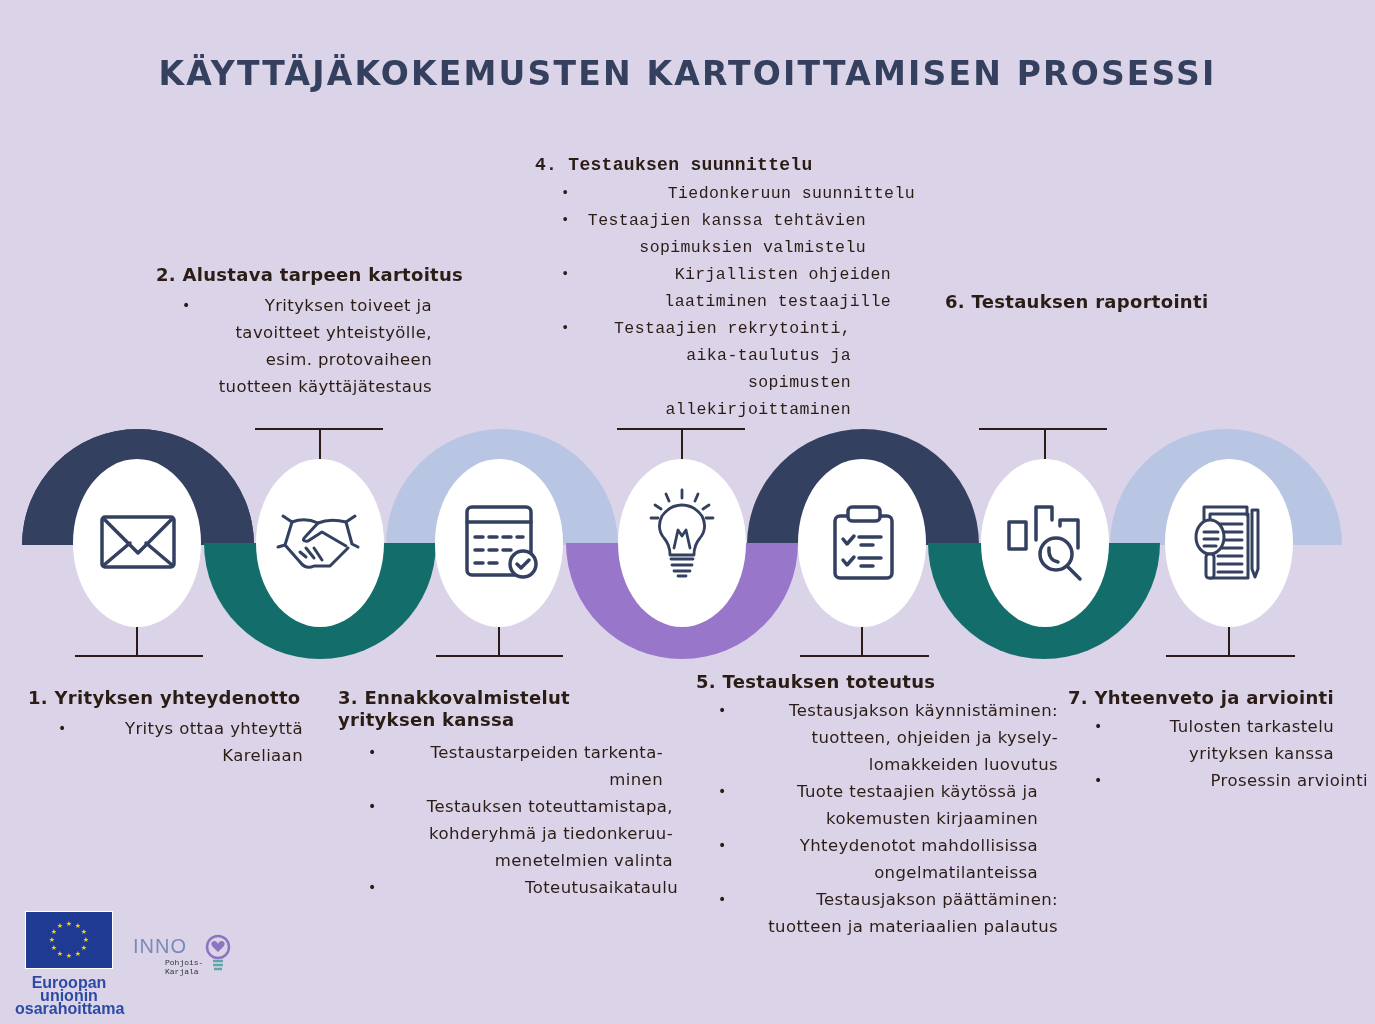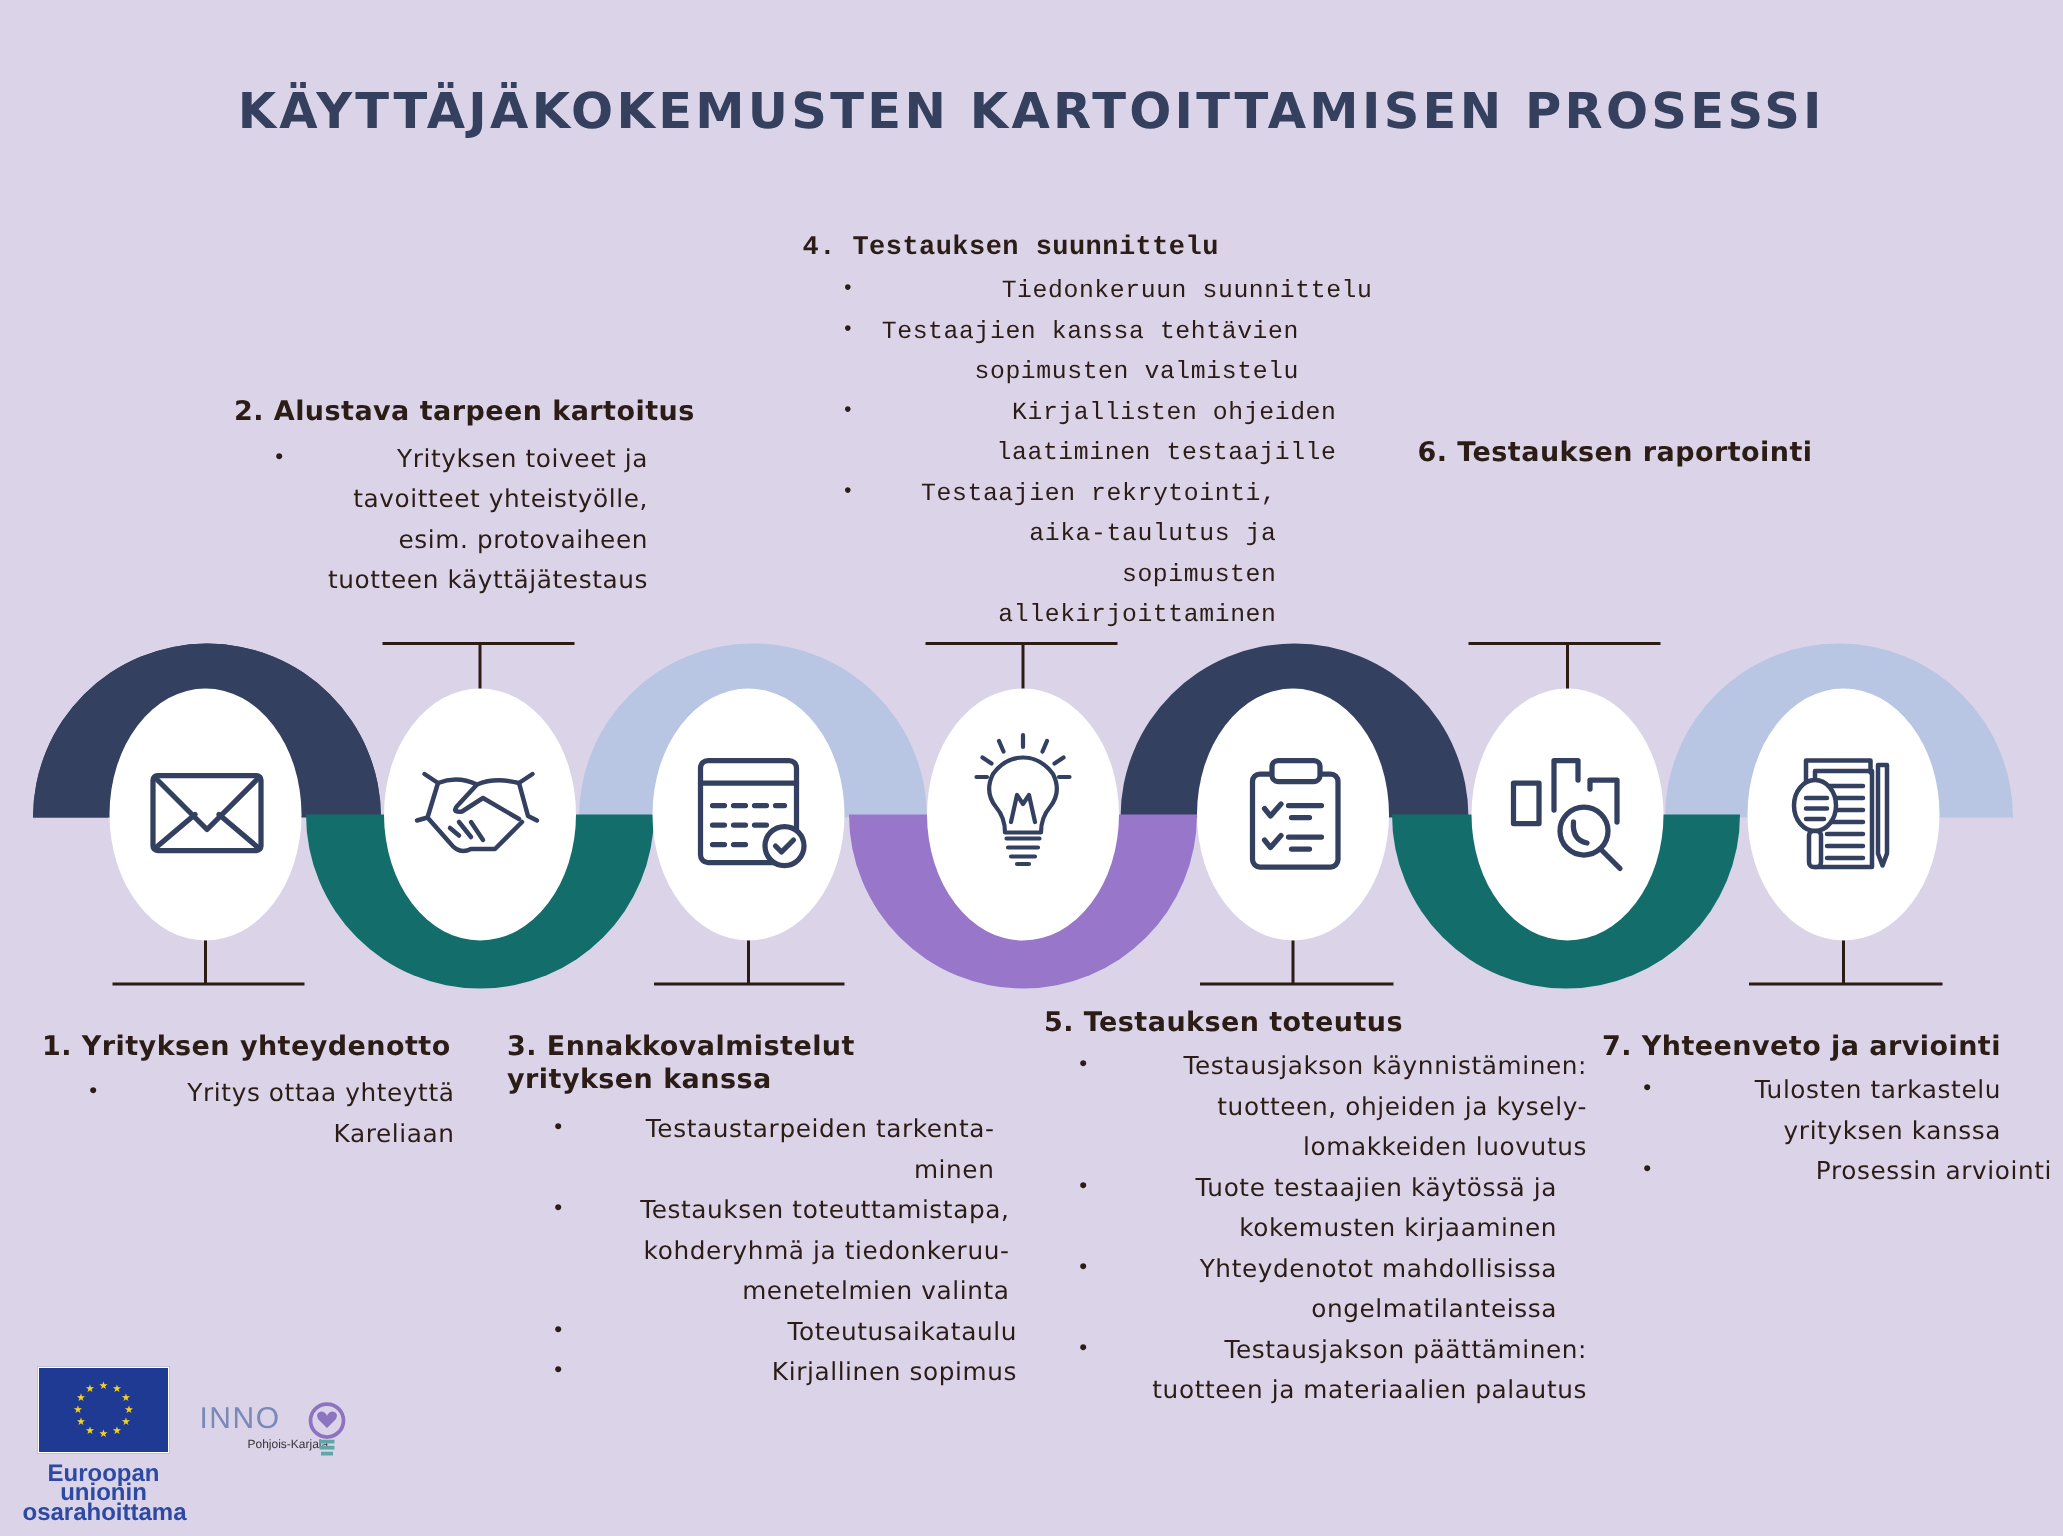--- a/index.html
+++ b/index.html
@@ -36,21 +36,21 @@
     position:absolute; left:15px; top:976px; width:108px; text-align:center;
     font-family:"Liberation Sans", sans-serif; font-weight:bold;
     font-size:16px; line-height:13px; color:#2d4aa3;
   }
   .inno-logo { position:absolute; left:133px; top:928px; }
   .inno-text {
     position:absolute; left:0; top:0; font-family:"Liberation Sans", sans-serif;
     font-size:20px; color:#7a89b8; letter-spacing:1px; line-height:36px;
   }
   .inno-sub {
-    position:absolute; left:4px; top:30px; font-family:Liberation Sans, sans-serif;
+    position:absolute; left:4px; top:30px; font-family:Liberation Mono, monospace;
     font-size:8px; color:#333;padding-left:28px;
   }
 </style>
 </head>
 <body>
 
 <div class="title">KÄYTTÄJÄKOKEMUSTEN KARTOITTAMISEN PROSESSI</div>
 
 <svg class="wave" width="1375" height="1024" viewBox="0 0 1375 1024">
 
@@ -170,29 +170,28 @@
     <li style="width:230px;">Yrityksen toiveet ja tavoitteet yhteistyölle, esim. protovaiheen tuotteen käyttäjätestaus</li>
   </ul>
 </div>
 
 <div class="block" style="left:338px; top:687px; width:340px;">
   <h3 style="width:250px;">3. Ennakkovalmistelut yrityksen kanssa</h3>
   <ul style="padding-left:28px; margin-top:8px;">
     <li style="width:275px;">Testaustarpeiden tarkenta-minen</li>
     <li style="width:285px;">Testauksen toteuttamistapa, kohderyhmä ja tiedonkeruu-menetelmien valinta</li>
     <li>Toteutusaikataulu</li>
-    <li>Kirjallinen sopimus</li>
   </ul>
 </div>
 
 <div class="block" style="left:535px; top:154px; width:380px;font-family:Liberation Mono, monospace;">
   <h3>4. Testauksen suunnittelu</h3>
   <ul style="padding-left:24px; margin-top:4px;">
     <li>Tiedonkeruun suunnittelu</li>
-    <li style="width:285px;">Testaajien kanssa tehtävien sopimusten valmistelu</li>
+    <li style="width:285px;">Testaajien kanssa tehtävien sopimuksien valmistelu</li>
     <li style="width:310px;">Kirjallisten ohjeiden laatiminen testaajille</li>
     <li style="width:270px;">Testaajien rekrytointi, aika-taulutus ja sopimusten allekirjoittaminen</li>
   </ul>
 </div>
 
 <div class="block" style="left:696px; top:671px; width:360px;">
   <h3>5. Testauksen toteutus</h3>
   <ul style="padding-left:20px; margin-top:4px;">
     <li style="width:320px;">Testausjakson käynnistäminen: tuotteen, ohjeiden ja kysely-lomakkeiden luovutus</li>
     <li style="width:300px;">Tuote testaajien käytössä ja kokemusten kirjaaminen</li>

